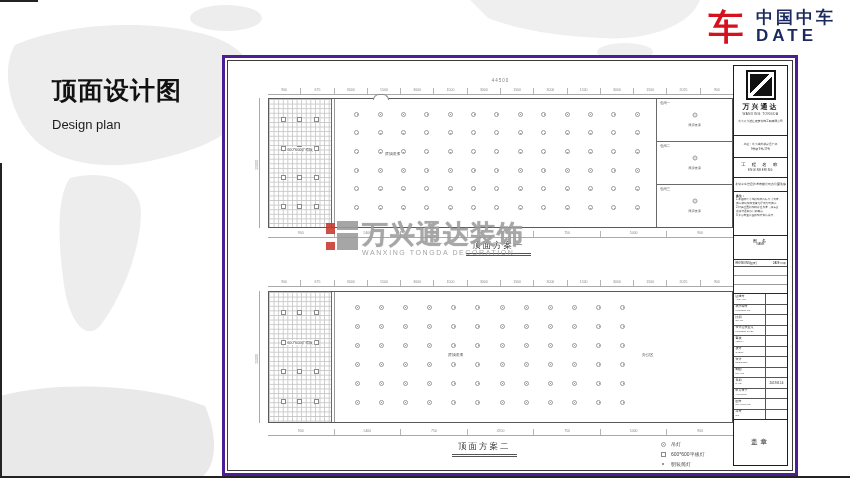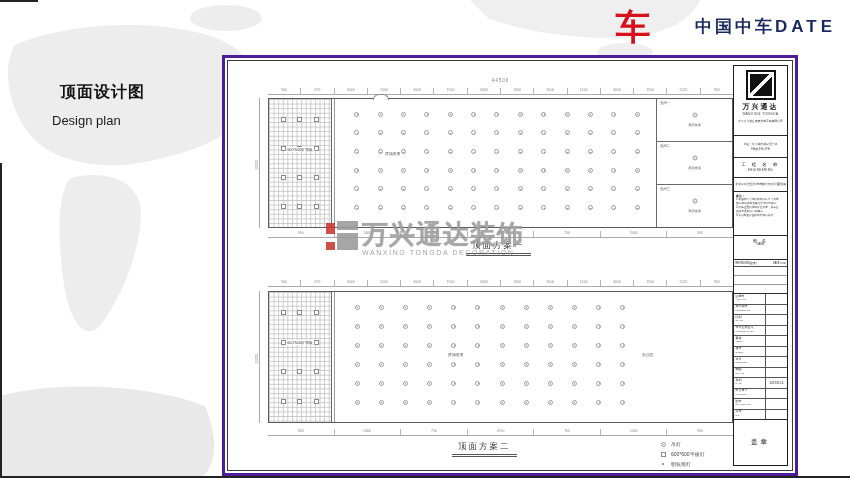--- a/index.html
+++ b/index.html
@@ -8,26 +8,26 @@
   .abs{position:absolute;}
   
   .map{position:absolute;inset:0;z-index:0;}
   
   .edge-left{position:absolute;left:0;top:163px;bottom:0;width:2px;background:#232323;z-index:6;}
   .edge-bottom{position:absolute;left:0;right:0;bottom:0;height:2px;background:#232323;z-index:6;}
   .edge-topdash{position:absolute;left:0;top:0;width:38px;height:2px;background:#232323;z-index:6;}
   
   .brand{position:absolute;top:8px;right:14px;display:flex;align-items:center;gap:9px;z-index:5;}
   .brand-glyph{font-size:35px;font-weight:bold;line-height:38px;width:42px;text-align:center;}
-  .brand-text{display:flex;flex-direction:row;line-height:1.05;margin-left:32px;}
+  .brand-text{display:flex;flex-direction:column;line-height:1.05;}
   .brand-cn{font-size:17px;font-weight:bold;letter-spacing:3px;}
   .brand-en{font-size:17px;font-weight:bold;letter-spacing:4px;}
   
   .page-title{position:absolute;left:52px;top:74px;z-index:4;}
-  .page-title h1{margin:8px;font-size:16px;font-weight:bold;color:#111;letter-spacing:1px;}
+  .page-title h1{margin:0;font-size:25px;font-weight:bold;color:#111;letter-spacing:1px;}
   .page-title .sub{margin-top:10px;font-size:13px;color:#1b1b1b;}
   
   .sheet{position:absolute;left:222px;top:55px;width:570px;height:415px;background:#fff;
          border:3px solid #4c1d95;z-index:2;}
   .sheet-inner{position:absolute;inset:2px;border:1px solid #3a3a3a;}
   
   .plan-body{position:absolute;border:1px solid #5a5a5a;background:#fff;box-sizing:border-box;}
   .grid-zone{position:absolute;left:0;top:0;bottom:0;width:62px;border-right:1px solid #6a6a6a;
      background-image:linear-gradient(#c9c9c9 .5px,transparent .5px),linear-gradient(90deg,#c9c9c9 .5px,transparent .5px);
      background-size:4.6px 4.6px;}

